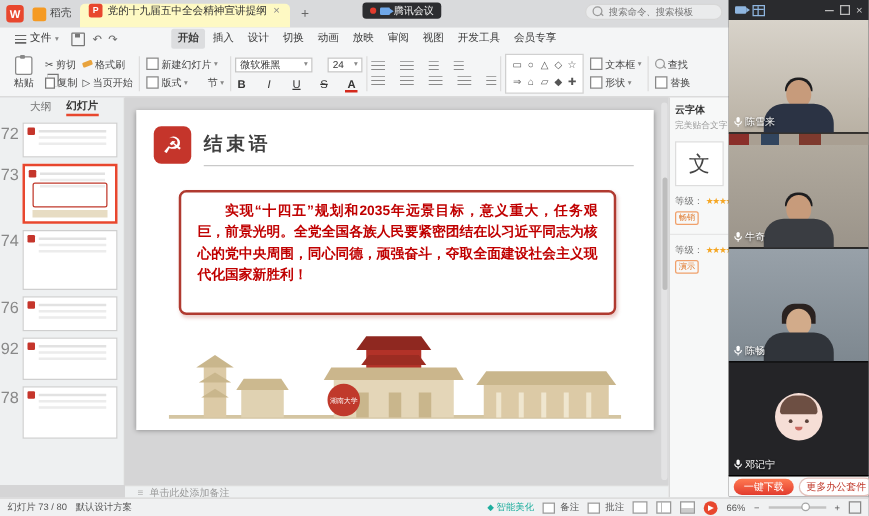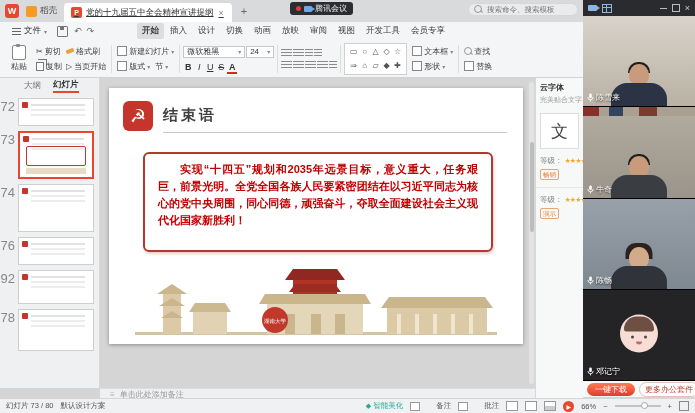--- a/index.html
+++ b/index.html
@@ -5,22 +5,22 @@
   html,body{margin:0;padding:0;background:#888;}
   #app{position:relative;width:695px;height:413px;overflow:hidden;background:#d5d5d6;
        font-family:"Liberation Sans","DejaVu Sans",sans-serif;font-size:9px;color:#333;}
 
   
   .titlebar{position:absolute;left:0;top:0;width:695px;height:22px;background:#d9dadc;display:flex;align-items:center;}
   .wps-logo{width:14px;height:14px;margin-left:5px;border-radius:3px;background:#e8472e;color:#fff;
             display:flex;align-items:center;justify-content:center;font-size:9px;font-weight:bold;}
   .tab-home{display:flex;align-items:center;gap:3px;padding:0 7px;height:22px;color:#444;font-size:8.5px;}
   .tab-home .shell{width:11px;height:11px;border-radius:2px;background:#f59a23;}
-  .tab-doc{display:flex;align-items:center;gap:4px;height:19px;margin-top:3px;padding:0 7px;background:#ffffff;
-           border-radius:4px 4px 0 0;max-width:178px;text-decoration:underline;}
+  .tab-doc{display:flex;align-items:flex-start;gap:4px;height:19px;margin-top:3px;padding:0 7px;background:#fef9c3;
+           border-radius:4px 4px 0 0;max-width:178px;}
   .ppt-ico{width:11px;height:11px;border-radius:2px;background:#e8472e;color:#fff;font-size:7px;font-weight:bold;
            display:flex;align-items:center;justify-content:center;flex:0 0 auto;}
   .tab-doc .ttl{white-space:nowrap;overflow:hidden;text-overflow:ellipsis;font-size:8.5px;color:#333;}
   .tab-doc .cls{color:#888;font-size:9px;padding:0 1px;}
   .tab-new{margin-left:5px;color:#666;font-size:11px;padding:0 4px;}
 
   
   .meet-pill{position:absolute;left:290px;top:2px;height:13px;z-index:9;background:rgba(30,31,34,.93);
              border-radius:3px;display:flex;align-items:center;gap:3px;padding:0 6px;color:#eee;font-size:8px;}
   .rec-dot{width:5px;height:5px;border-radius:50%;background:#e23c2e;}
@@ -55,21 +55,21 @@
   .clipico{width:12px;height:13px;background:#fff;border:1px solid #888;border-radius:2px;position:relative;margin:0 auto 1px;}
   .clipico::before{content:'';position:absolute;top:-2px;left:3px;width:4px;height:3px;background:#888;border-radius:1px;}
   .blabel{font-size:8px;color:#444;}
   .rcol{display:flex;flex-direction:column;gap:4px;justify-content:center;flex:0 0 auto;}
   .rbtn{display:flex;align-items:center;gap:2px;font-size:8px;color:#444;padding:0 2px;white-space:nowrap;}
   .ico-sq{width:8px;height:8px;border:1px solid #888;background:#fff;flex:0 0 auto;}
   .copyico{width:6px;height:7px;border:1px solid #777;background:#fff;box-shadow:2px -2px 0 0 #f4f5f6,2.5px -2.5px 0 0.5px #777;}
   .brushico{width:8px;height:4px;background:#e8a33d;border-radius:1px;transform:rotate(-20deg);}
   .combo{border:1px solid #c6c6c6;background:#fff;height:12px;display:flex;align-items:center;
          justify-content:space-between;padding:0 3px;font-size:8px;color:#333;box-sizing:border-box;}
-  .fmt-row{display:flex;gap:1px;align-items:flex-end;}
+  .fmt-row{display:flex;gap:12px;align-items:flex-end;}
   .fmt{font-size:9px;color:#333;width:10px;text-align:center;}
   .fmt.b{font-weight:bold}.fmt.i{font-style:italic}.fmt.u{text-decoration:underline}.fmt.s{text-decoration:line-through}
   .fcolor{position:relative;width:10px;text-align:center;font-size:9px;font-weight:bold;}
   .fcolor::after{content:'';position:absolute;left:0;right:0;bottom:-2px;height:2px;background:#d42a1d;}
   .il{width:11px;height:8px;background:repeating-linear-gradient(#8a8a8a 0 1px,transparent 1px 3px);}
   .il.short{width:8px;}
   .gal{border:1px solid #d0d0d0;background:#fff;padding:1px 3px;display:grid;grid-template-columns:repeat(5,11px);
        grid-auto-rows:14px;align-items:center;justify-items:center;color:#555;font-size:8px;flex:0 0 auto;}
 
   
@@ -118,21 +118,21 @@
   .tp-tag{display:inline-block;margin-top:3px;border:1px solid #f0a06a;color:#e07a2e;border-radius:2px;
           padding:0 2px;font-size:6.5px;line-height:9px;}
   .tp-div{height:1px;background:#e6e6e6;margin:7px -4px;}
 
   
   .statusbar{position:absolute;left:0;top:398px;width:695px;height:15px;background:#f0f1f2;border-top:1px solid #d6d6d6;
              display:flex;align-items:center;font-size:7.5px;color:#555;padding:0 6px;box-sizing:border-box;gap:7px;z-index:6;}
   .sb-spacer{flex:1;}
   .beaut{display:flex;align-items:center;gap:2px;color:#1fae9e;}
   .beaut .dia{font-size:7px;}
-  .sb-item{display:flex;align-items:center;gap:16px;}
+  .sb-item{display:flex;align-items:center;gap:4px;}
   .sb-ico{width:8px;height:7px;border:1px solid #999;background:#fff;}
   .vico{width:10px;height:8px;border:1px solid #999;background:#fff;}
   .vico.b{background:linear-gradient(90deg,#fff 30%,#bbb 30% 34%,#fff 34%);}
   .vico.c{background:linear-gradient(#fff 55%,#ccc 55%);}
   .play{width:11px;height:11px;border-radius:50%;background:#e8472e;color:#fff;font-size:6px;display:flex;
         align-items:center;justify-content:center;}
   .zoomlbl{color:#555;}
   .zslider{width:46px;height:2px;background:#c3c3c3;position:relative;}
   .zthumb{position:absolute;left:26px;top:-3px;width:7px;height:7px;border-radius:50%;background:#fff;border:1px solid #a5a5a5;box-sizing:border-box;}
   .fsico{width:8px;height:8px;border:1px solid #888;}

